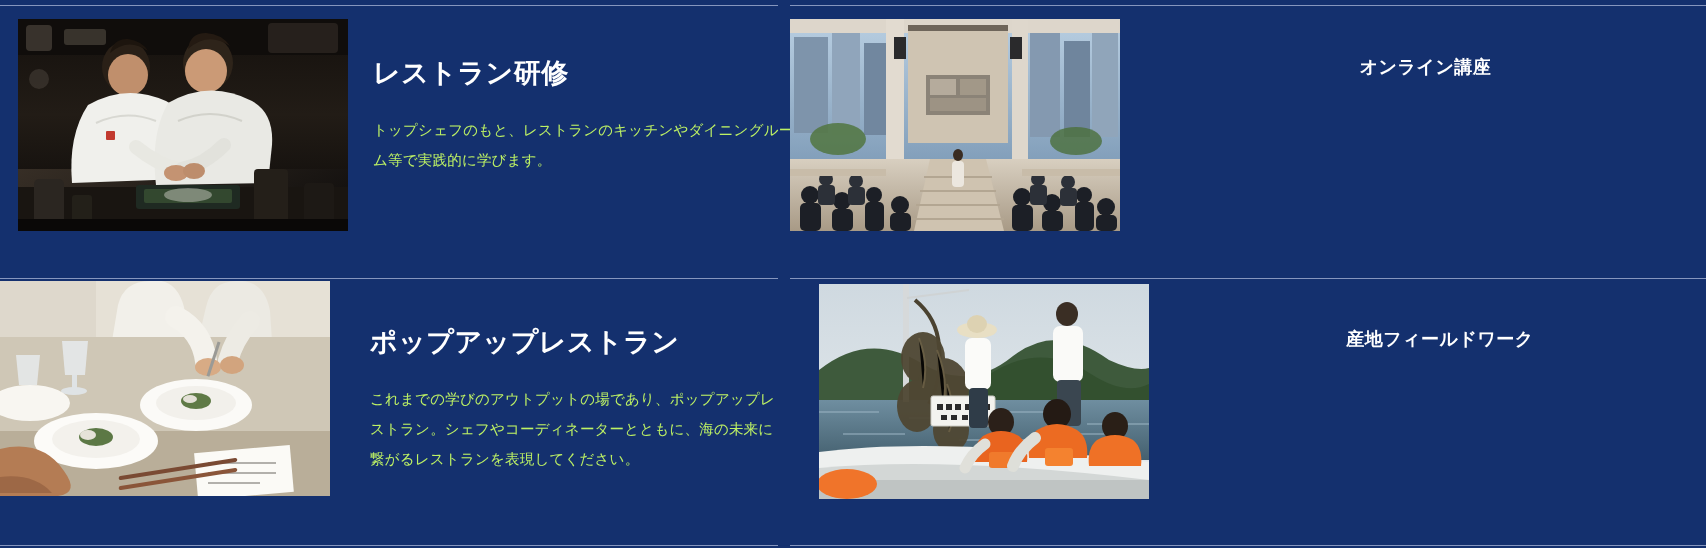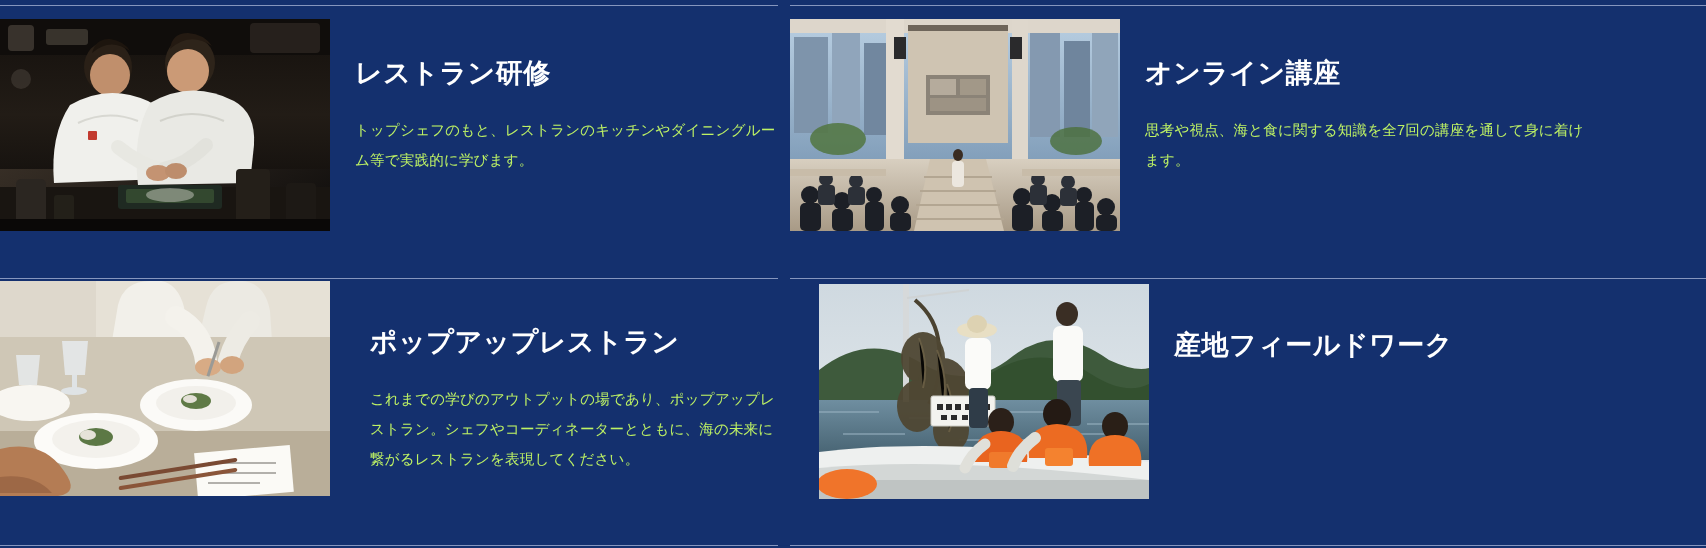--- a/index.html
+++ b/index.html
@@ -25,21 +25,21 @@
 
   .cell { position:relative; }
 
   .card {
     position:absolute;
     display:flex;
     align-items:flex-start;
   }
 
   
-  .cell-0 .card { left:0;  top:19px;  width:783px; }
+  .cell-0 .card { left:18px;  top:19px;  width:783px; }
   .cell-1 .card { left:7px;top:19px;  width:916px; }
   
   .cell-2 .card { left:0;  top:8px;  width:783px;gap:15px; }
   .cell-3 .card { left:7px;top:11px;  width:916px;padding-left:29px; }
 
   .thumb {
     flex:0 0 auto;
     width:330px; height:212px;
     overflow:hidden;
     position:relative;
@@ -57,21 +57,21 @@
 
   .title {
     color:#ffffff;
     font-size:27px;
     font-weight:bold;
     letter-spacing:0.5px;
     line-height:1.2;
     margin-bottom:26px;
     white-space:nowrap;
   }
-  .cell-1 .title, .cell-3 .title { font-size:27px; }
+  .cell-1 .title, .cell-3 .title { font-size:18px;text-align:center; }
 
   .desc {
     color:#bef264;
     font-size:14.5px;
     line-height:2.07;
     letter-spacing:0.2px;
     max-width:428px;
   }
   .cell-1 .desc, .cell-3 .desc { max-width:452px; }
 
@@ -241,21 +241,20 @@
               <circle cx="278" cy="163" r="7"></circle>
                 <rect x="270" y="169" width="17" height="18" rx="4"></rect>
             </g>
 
             <rect x="0" y="150" width="96" height="7" fill="#c8bca9"></rect>
             <rect x="232" y="150" width="98" height="7" fill="#c8bca9"></rect>
           </svg>
         </div>
         <div class="body">
           <h3 class="title">オンライン講座</h3>
-          <p class="desc">思考や視点、海と食に関する知識を全7回の講座を通して身に着けます。</p>
         </div>
       </div>
     </div>
 
     <div class="cell cell-2">
       <div class="card">
         <div class="thumb">
           <svg viewBox="0 0 330 215" preserveAspectRatio="xMidYMid slice" aria-hidden="true">
             <defs>
               <linearGradient id="k3" x1="0" y1="0" x2="0" y2="1">

